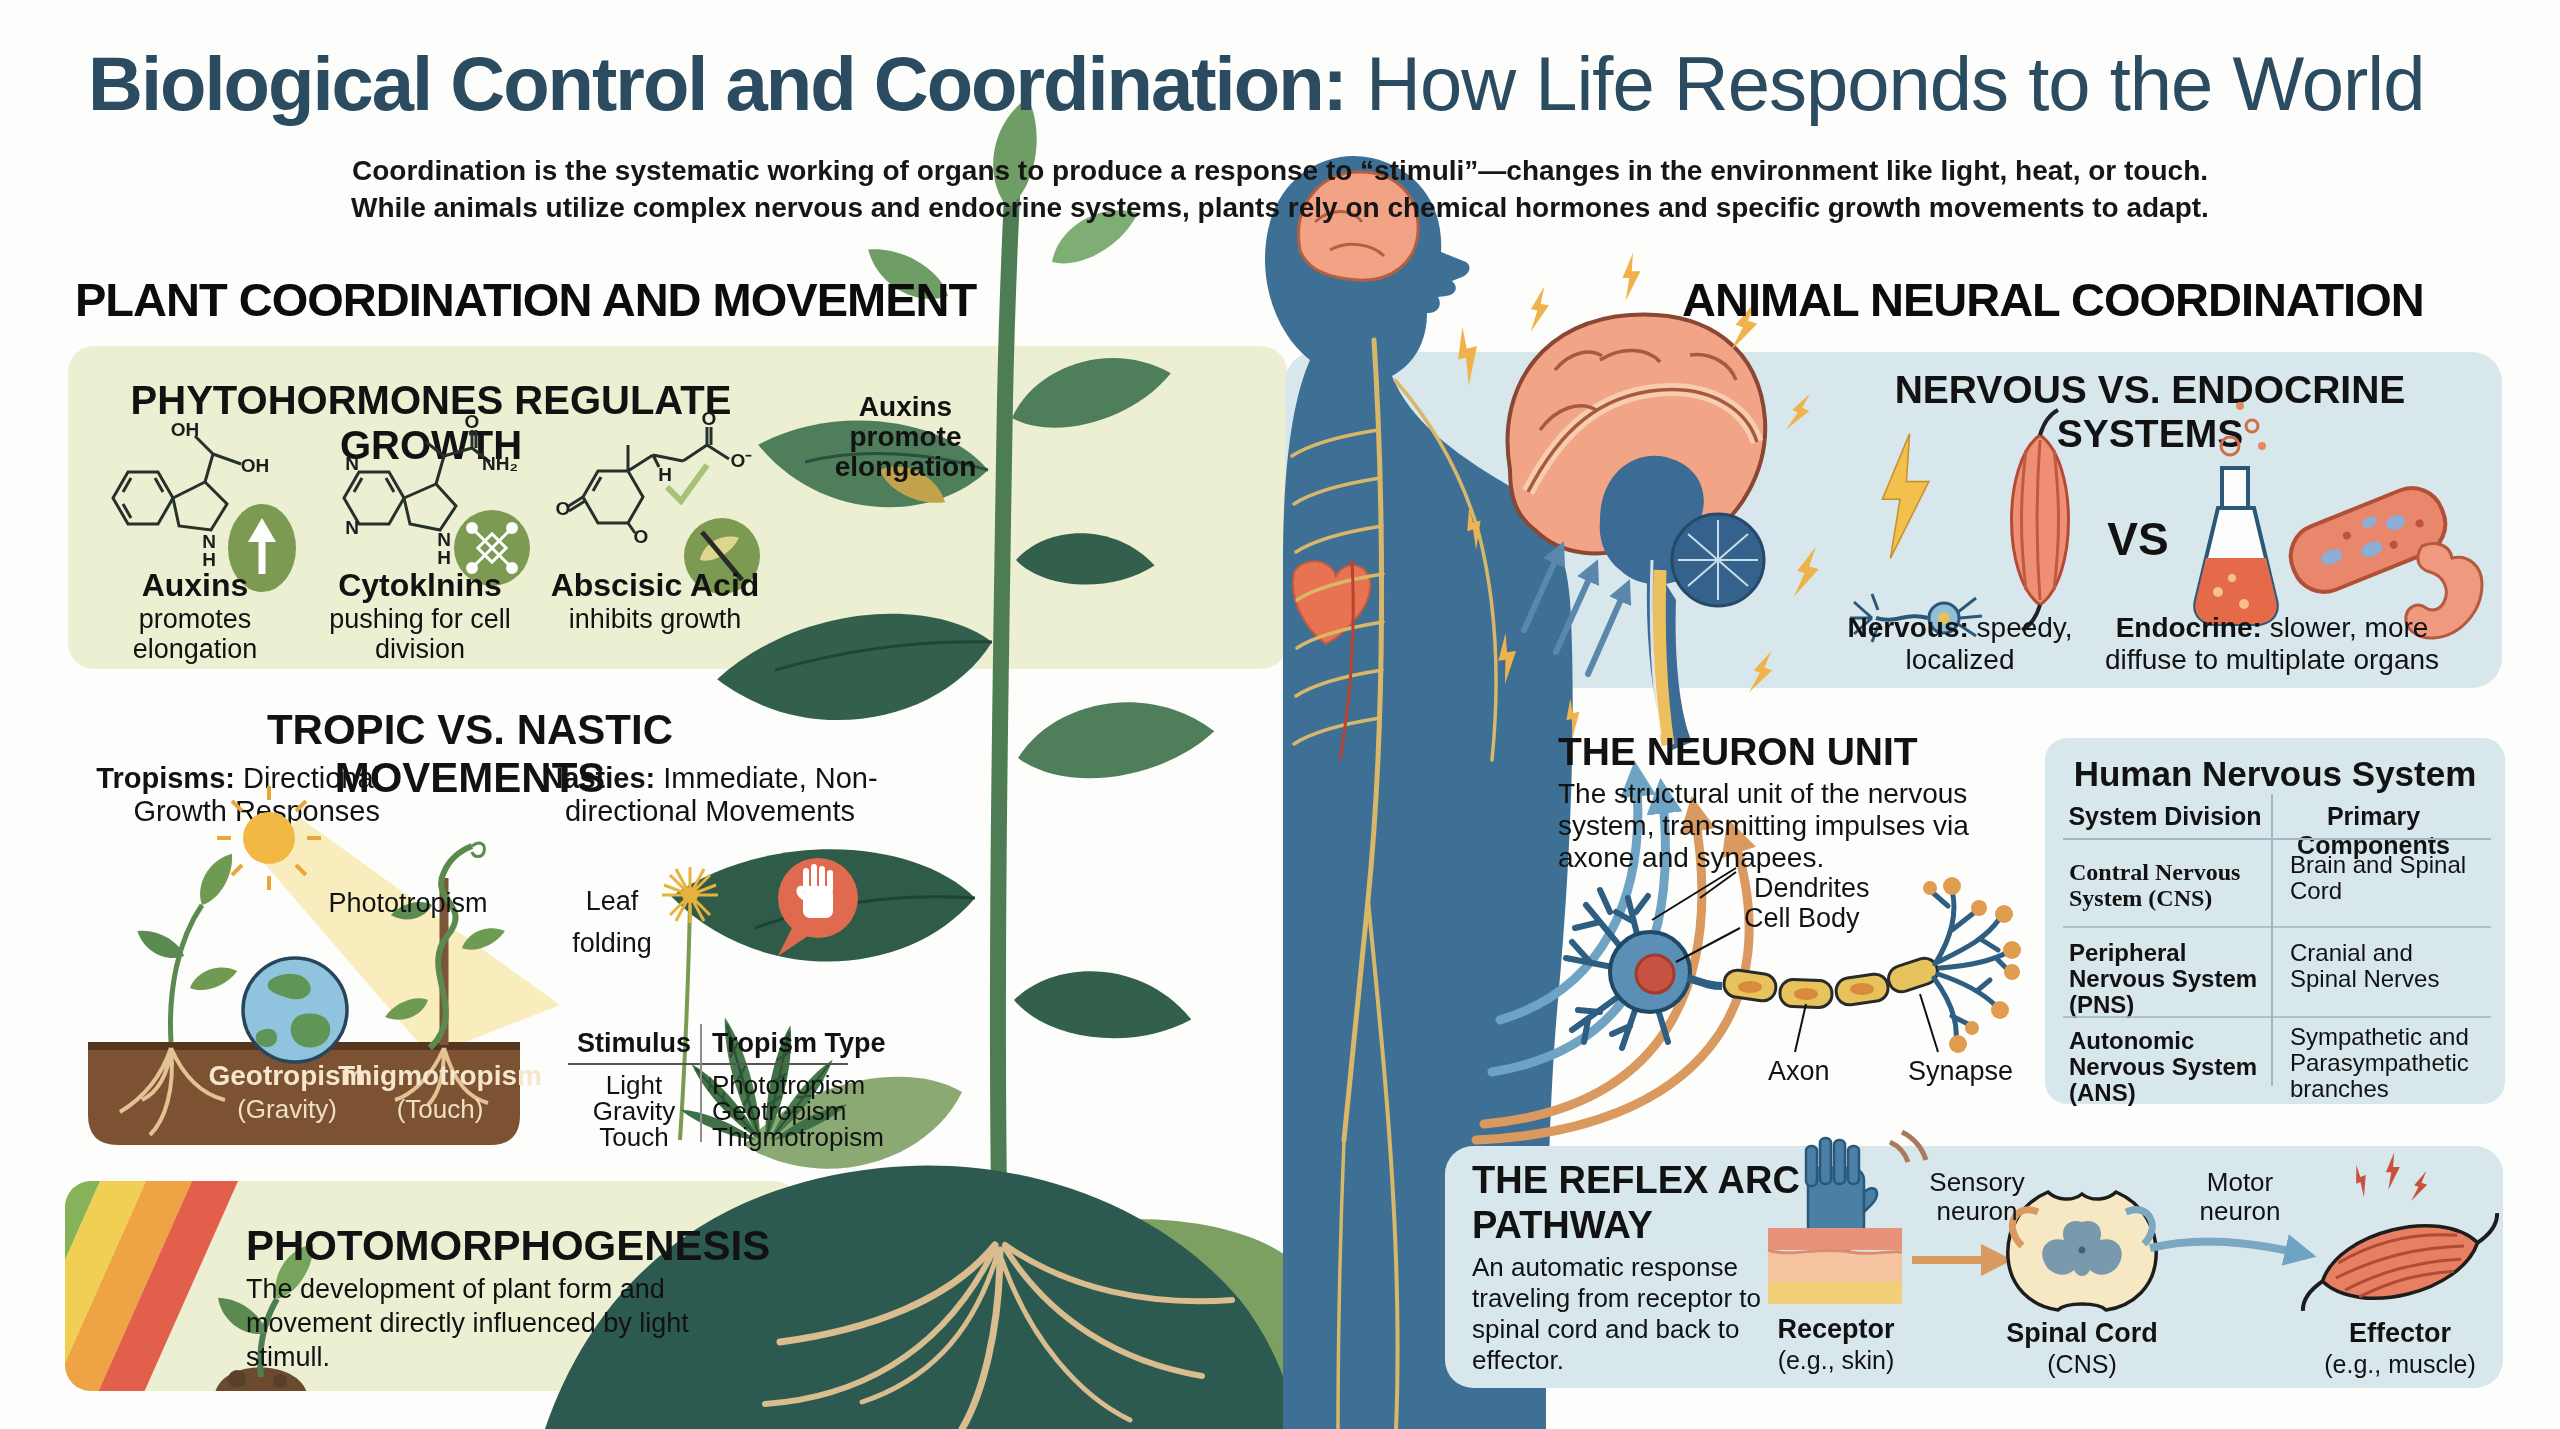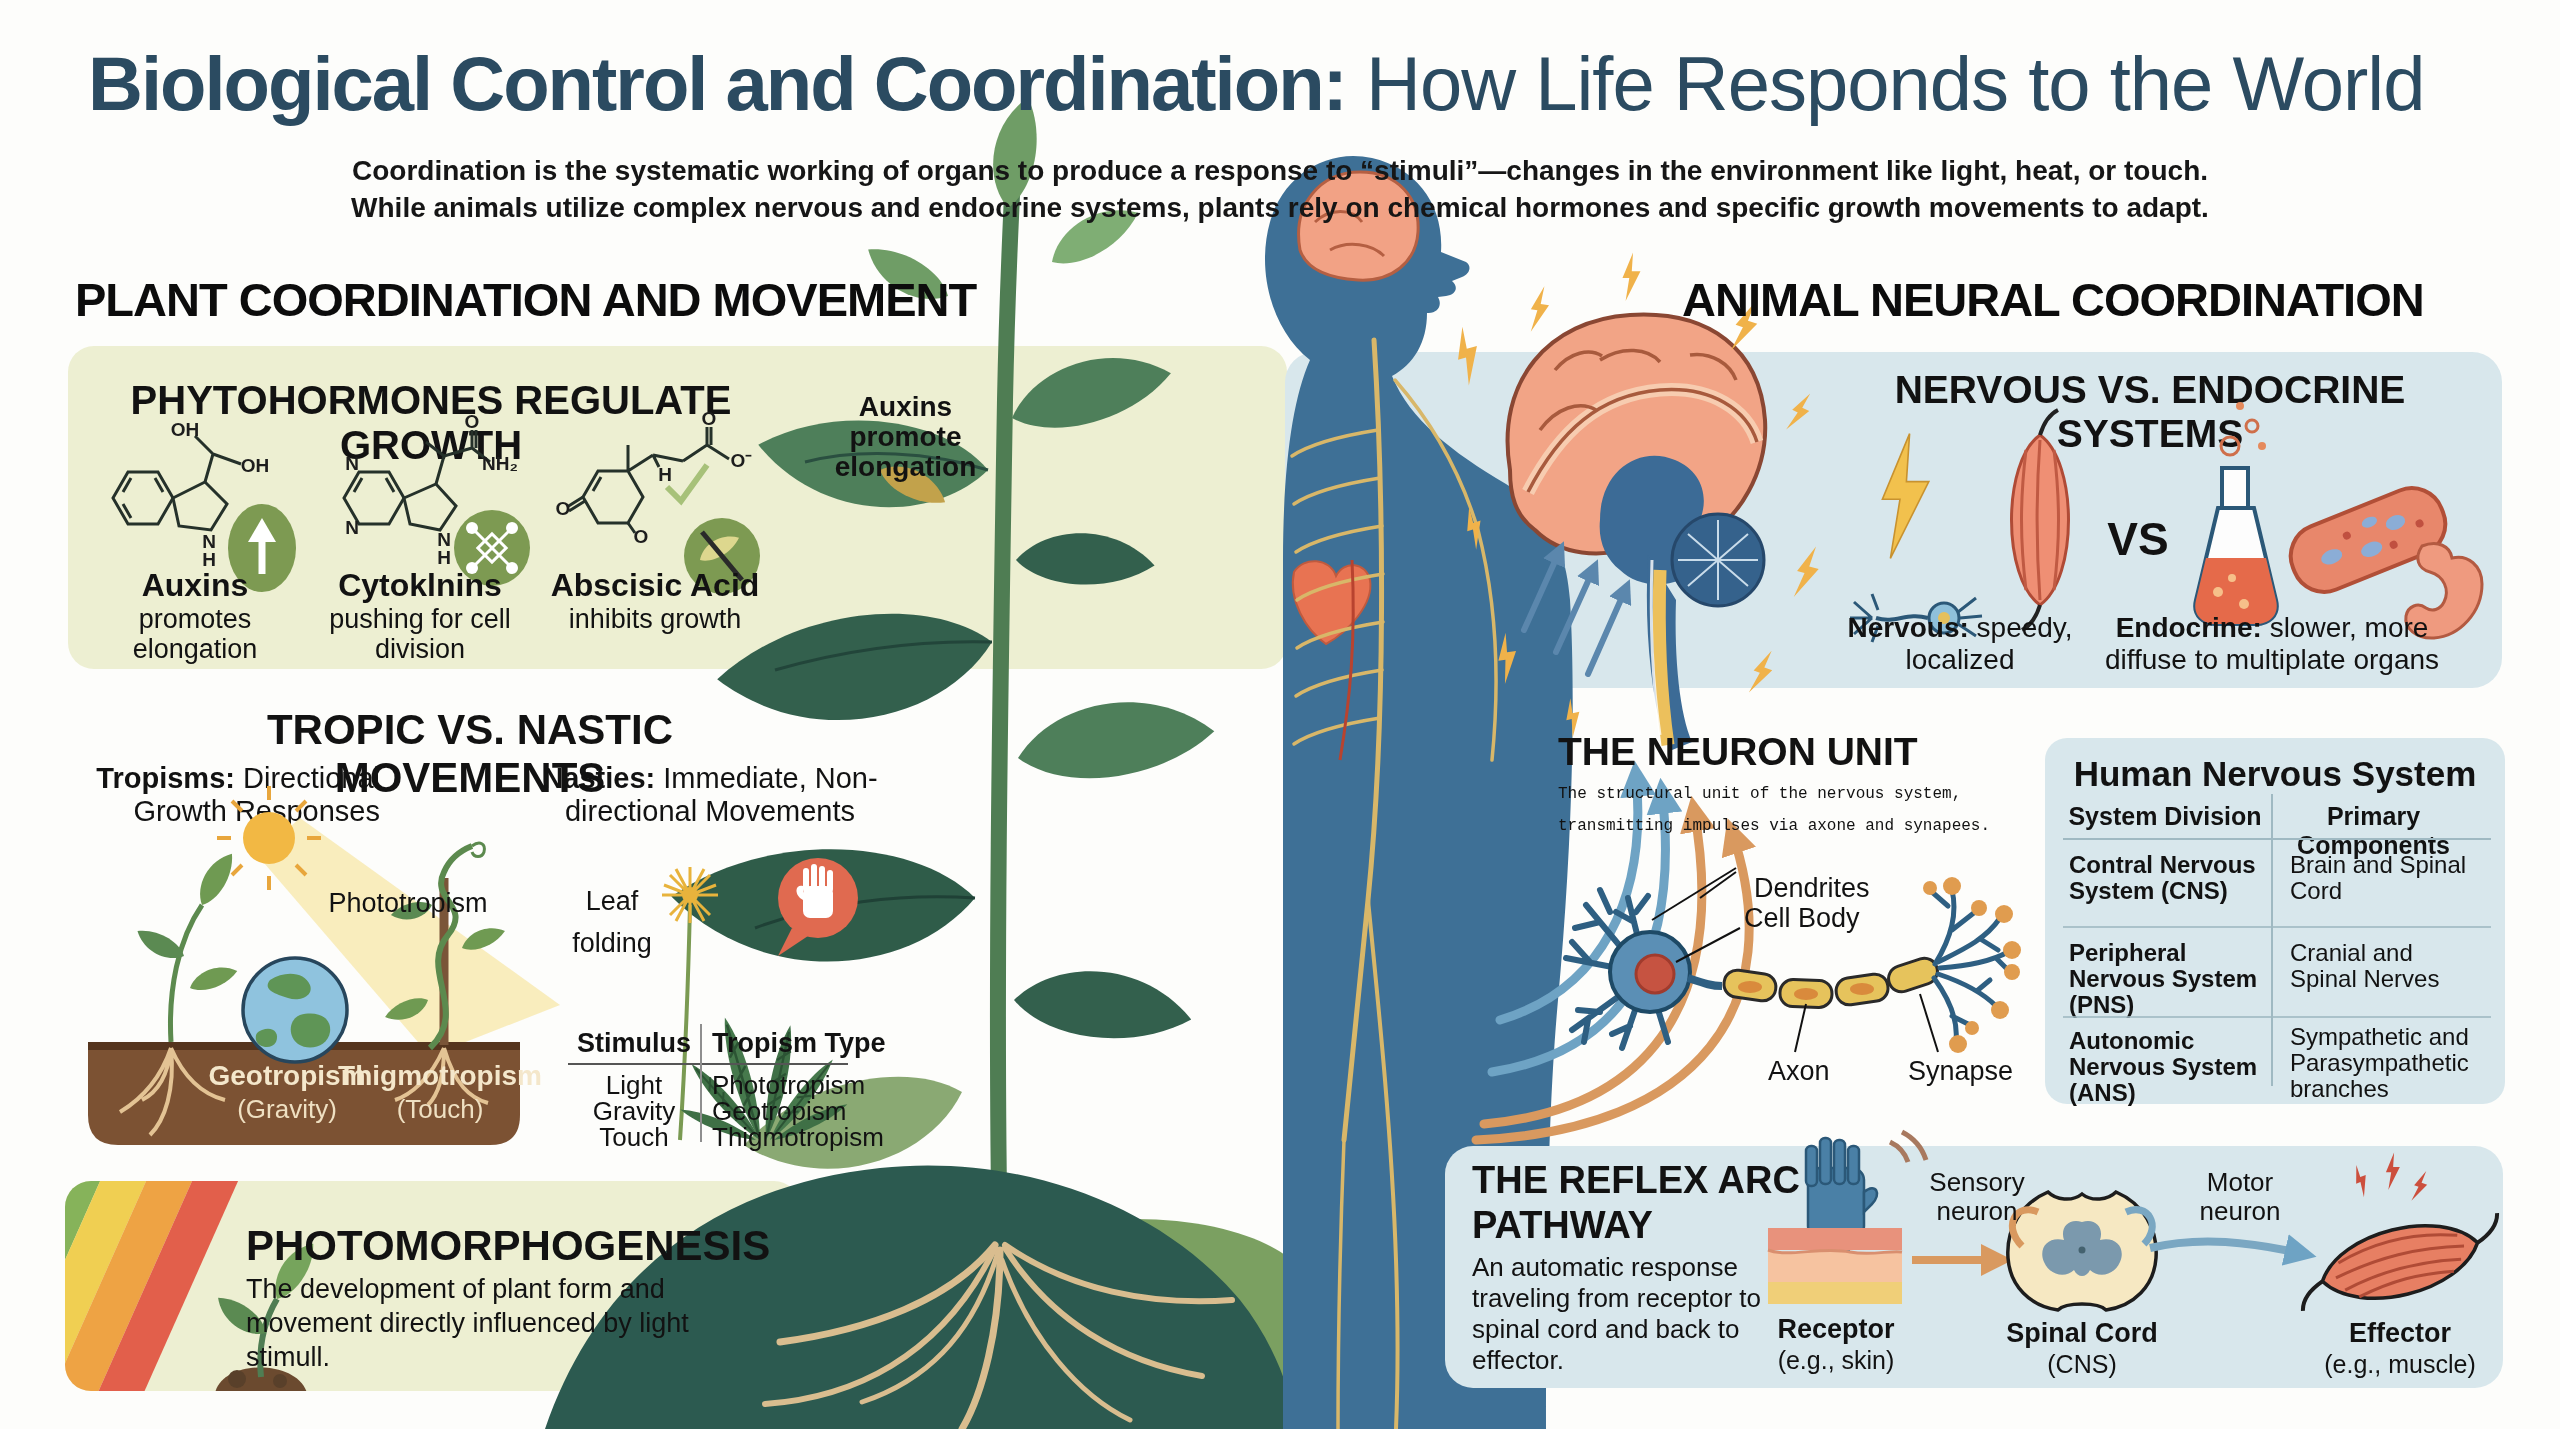--- a/index.html
+++ b/index.html
@@ -25,21 +25,21 @@
   .soilL{font-size:28px;font-weight:700;color:#f4e7cb;}
   .soilS{font-size:26px;color:#efe0c2;}
   .tblh{font-size:27px;font-weight:700;}
   .tblc{font-size:26px;line-height:26px;}
   .pmt{font-size:42px;font-weight:700;}
   .pmd{font-size:27px;line-height:34px;}
   .nvt{font-size:39px;font-weight:700;}
   .cap{font-size:28px;line-height:32px;}
   .vs{font-size:46px;font-weight:700;}
   .nut{font-size:39px;font-weight:700;}
-  .nud{font-size:16px;line-height:32px;font-family:Liberation Mono, monospace;}
+  .nud{font-size:28px;line-height:32px;}
   .nlab{font-size:27px;}
   .hnst{font-size:35px;font-weight:700;}
   .hnsh{font-size:25px;font-weight:700;}
   .hnsc{font-size:24px;line-height:26px;}
   .hb{font-weight:700;}
   .rxt{font-size:38px;font-weight:700;line-height:45px;}
   .rxd{font-size:26px;line-height:31px;}
   .stepb{font-size:27px;font-weight:700;}
   .steps{font-size:25px;}
   .nrn{font-size:26px;line-height:29px;}
@@ -496,21 +496,21 @@
   <div class="a nlab" style="left:1744px;top:903px;">Cell Body</div>
   <div class="a nlab" style="left:1768px;top:1056px;">Axon</div>
   <div class="a nlab" style="left:1908px;top:1056px;">Synapse</div>
 
   <div class="a bx panelR" style="left:2045px;top:738px;width:460px;height:366px;border-radius:22px;">
     <div class="a hnst c" style="left:0;top:16px;width:460px;">Human Nervous System</div>
     <div class="a hnsh c" style="left:20px;top:64px;width:200px;">System Division</div>
     <div class="a hnsh c" style="left:221px;top:64px;width:215px;">Primary Components</div>
     <div class="a line" style="left:18px;top:100px;width:428px;height:2px;"></div>
     <div class="a line" style="left:226px;top:56px;width:2px;height:292px;"></div>
-    <div class="a hnsc hb" style="left:24px;top:114px;width:192px;">Contral Nervous System (CNS)</div>
+    <div class="a hnsc hb" style="left:24px;top:121px;width:192px;font-family:Liberation Serif, serif;">Contral Nervous System (CNS)</div>
     <div class="a hnsc" style="left:245px;top:114px;width:205px;">Brain and Spinal Cord</div>
     <div class="a line" style="left:18px;top:188px;width:428px;height:2px;opacity:.8;"></div>
     <div class="a hnsc hb" style="left:24px;top:202px;width:192px;">Peripheral Nervous System (PNS)</div>
     <div class="a hnsc" style="left:245px;top:202px;width:195px;">Cranial and Spinal Nerves</div>
     <div class="a line" style="left:18px;top:278px;width:428px;height:2px;opacity:.8;"></div>
     <div class="a hnsc hb" style="left:24px;top:290px;width:192px;">Autonomic Nervous System (ANS)</div>
     <div class="a hnsc" style="left:245px;top:286px;width:195px;">Sympathetic and Parasympathetic branches</div>
   </div>
 
   <div class="a bx panelR" style="left:1445px;top:1146px;width:1058px;height:242px;border-radius:28px;"></div>

